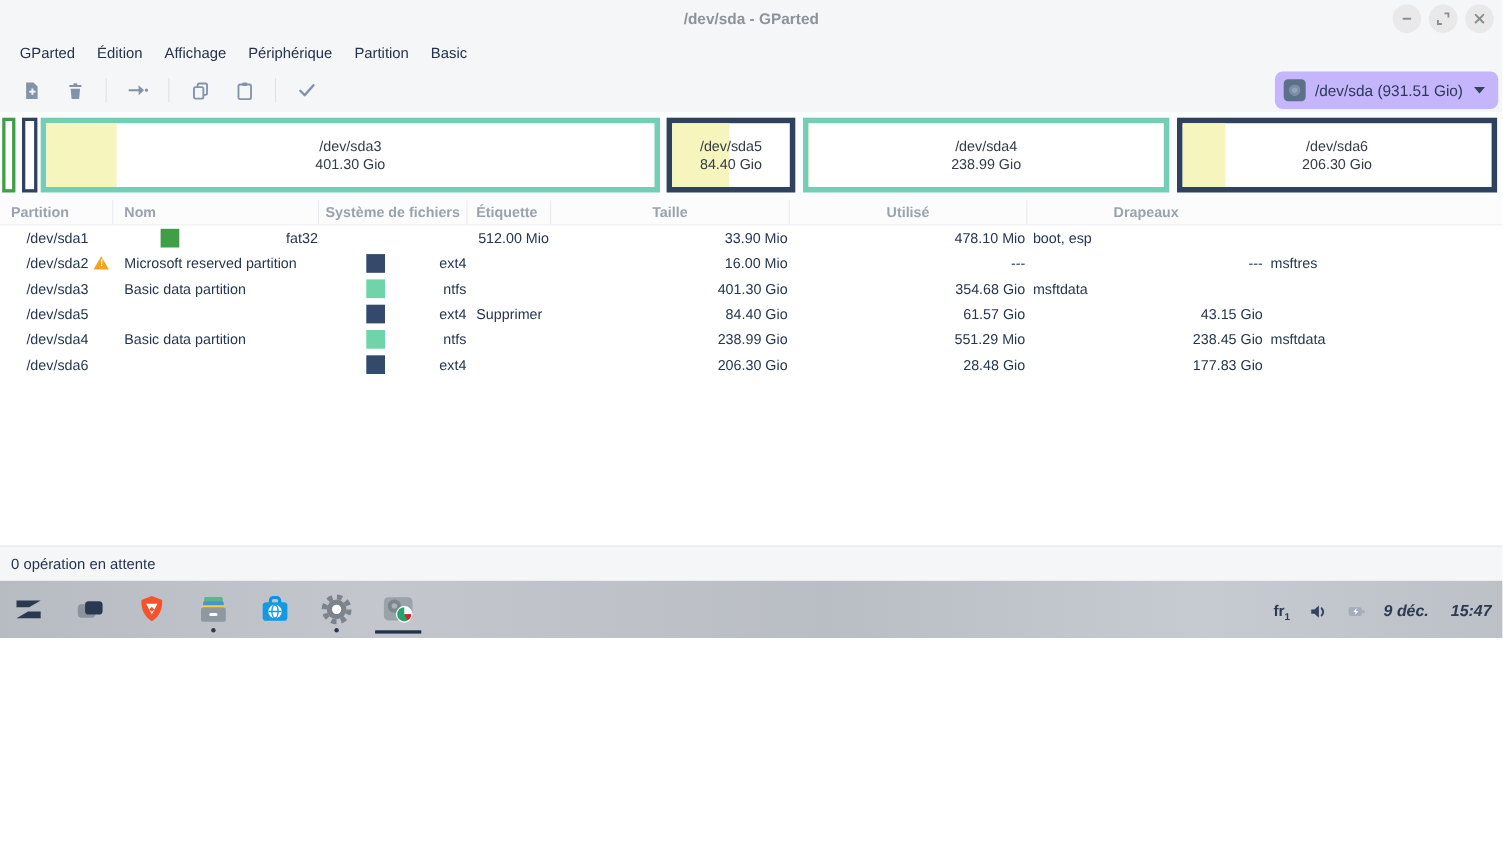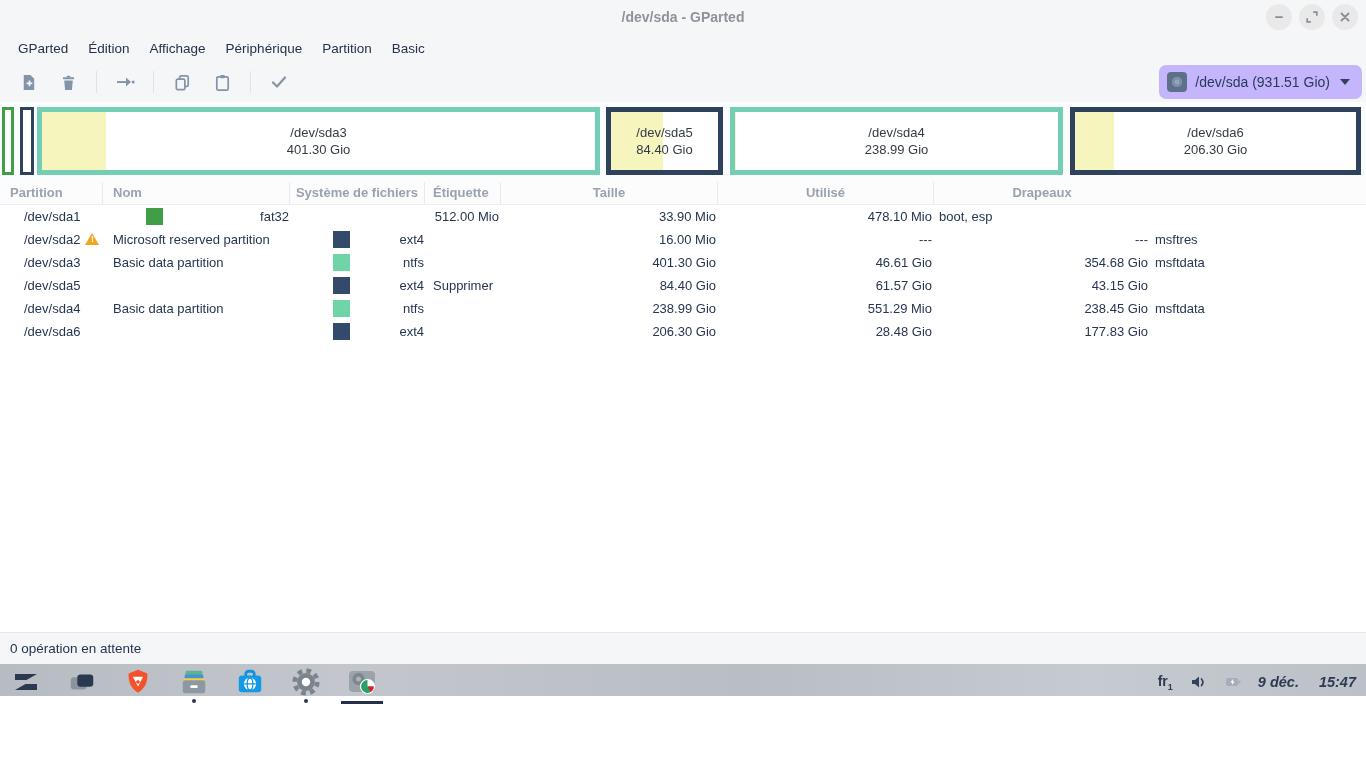--- a/index.html
+++ b/index.html
@@ -1,21 +1,21 @@
 <!DOCTYPE html>
 <html><head>
 <meta charset="utf-8">
 <style>
   * { margin:0; padding:0; box-sizing:border-box; }
   html,body { width:1366px; height:768px; overflow:hidden; background:#fff;
     font-family:"Liberation Sans","DejaVu Sans",sans-serif; }
   .screen { width:1366px; height:768px; display:flex; flex-direction:column; }
 
   
-  .gparted-window { height:664px; display:flex; flex-direction:column; background:#fff; }
+  .gparted-window { height:528px; display:flex; flex-direction:column; background:#fff; }
   .titlebar { height:34px; background:#f5f6f8; display:flex; align-items:center; position:relative; flex:0 0 auto; }
   .title { position:absolute; left:0; right:0; text-align:center; font-size:14px; font-weight:600; color:#8e9299; }
   .win-controls { position:absolute; right:8px; top:4px; display:flex; gap:7px; }
   .wbtn { width:26px; height:26px; border-radius:50%; background:#e9e9ea; border:none;
     display:flex; align-items:center; justify-content:center; color:#8a8d91; cursor:default; }
   .wbtn svg { display:block; }
 
   .menubar { height:28px; background:#f5f6f8; display:flex; align-items:center; padding-left:10px; gap:4px; flex:0 0 auto; }
   .menu-item { font-size:13.5px; color:#25324a; padding:3px 8px; border-radius:4px; }
 
@@ -61,22 +61,22 @@
   .num { text-align:right; padding-right:2px; }
   .c-flags { padding-left:5px; }
   .warn-icon { position:relative; width:0; height:0; border-left:7px solid transparent; border-right:7px solid transparent;
     border-bottom:12px solid #f5a31d; display:inline-block; margin-top:-2px; }
   .warn-icon::after { content:"!"; position:absolute; left:-1.5px; top:1px; font-size:9px; font-weight:700; color:#fff; line-height:11px; }
 
   .statusbar { height:32px; background:#f5f6f8; border-top:1px solid #e5e7ea; display:flex; align-items:center;
     padding-left:10px; font-size:13.5px; color:#25344e; flex:0 0 auto; }
 
   
-  .taskbar { height:32px; background:linear-gradient(90deg,#b7bbc2 0%,#c3c7cd 25%,#b9bdc4 55%,#c6cad1 80%,#bcc0c7 100%);
-    display:flex; align-items:center; padding:4px 10px 0 6px; position:relative; }
+  .taskbar { height:52px; background:linear-gradient(90deg,#b7bbc2 0%,#c3c7cd 25%,#b9bdc4 55%,#c6cad1 80%,#bcc0c7 100%);
+    display:flex; padding:4px 10px 0 6px; position:relative; }
   .app-btn { width:40px; height:44px; border:none; background:transparent; position:relative;
     display:flex; align-items:center; justify-content:center; margin-right:16px; }
   .app-btn svg { display:block; }
   .indicator-dot { position:absolute; bottom:1px; left:50%; transform:translateX(-50%);
     width:4px; height:4px; border-radius:50%; background:#2b3950; }
   .indicator-active { position:absolute; bottom:0; left:50%; transform:translateX(-50%);
     width:42px; height:3px; background:#233049; }
   .tray { margin-left:auto; display:flex; align-items:center; gap:16px; color:#2c3a52; }
   .kbd { font-size:14px; font-weight:600; }
   .kbd sub { font-size:9px; }
@@ -253,21 +253,20 @@
           <div class="cell c-part">
             <span>/dev/sda3</span>
           </div>
           <div class="cell c-name">Basic data partition</div>
           <div class="cell c-fs">
             <span class="swatch" style="background: rgb(111, 212, 168);"></span>
             <span class="fsname">ntfs</span>
           </div>
           <div class="cell c-label"></div>
           <div class="cell num">401.30 Gio</div>
-          <div class="cell num">46.61 Gio</div>
           <div class="cell num">354.68 Gio</div>
           <div class="cell c-flags">msftdata</div>
         </div>
         <div class="trow cols">
           <div class="cell c-part">
             <span>/dev/sda5</span>
           </div>
           <div class="cell c-name"></div>
           <div class="cell c-fs">
             <span class="swatch" style="background: rgb(51, 74, 107);"></span>

